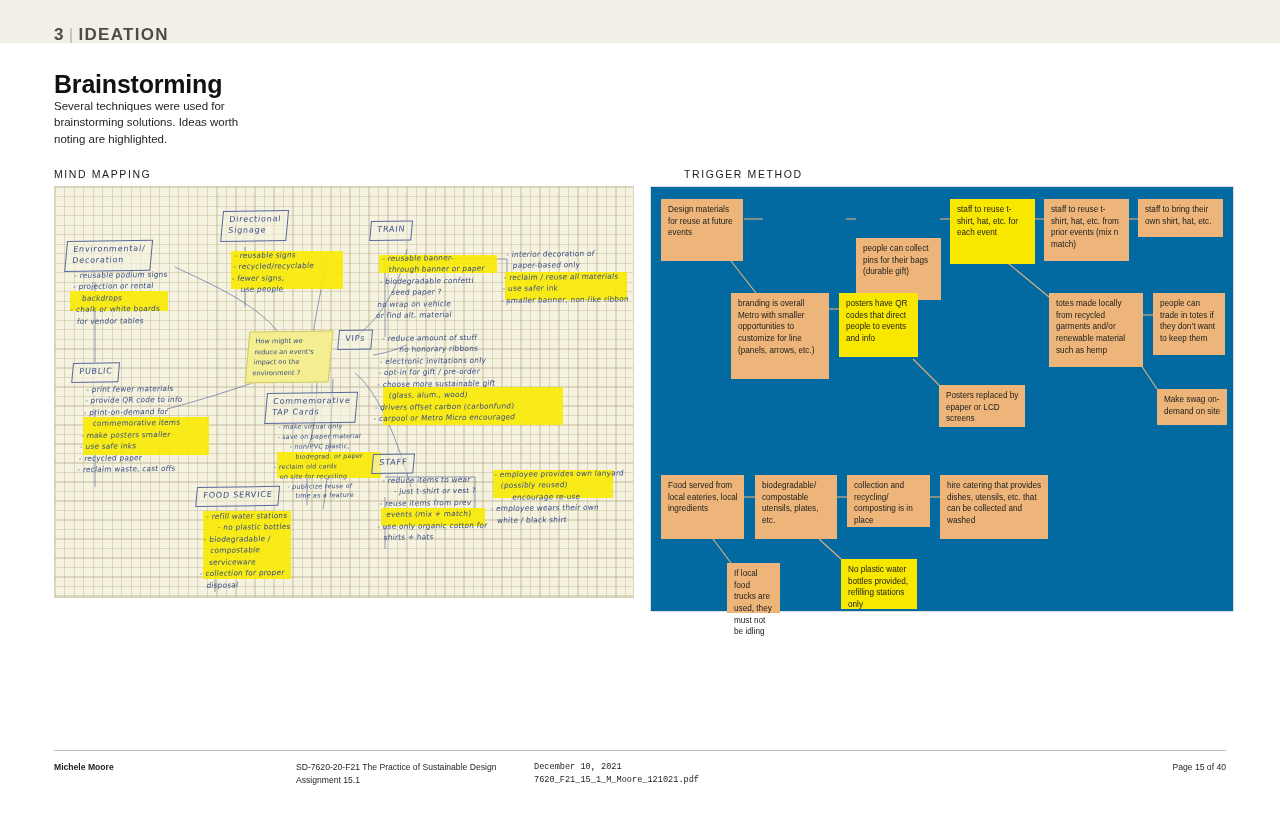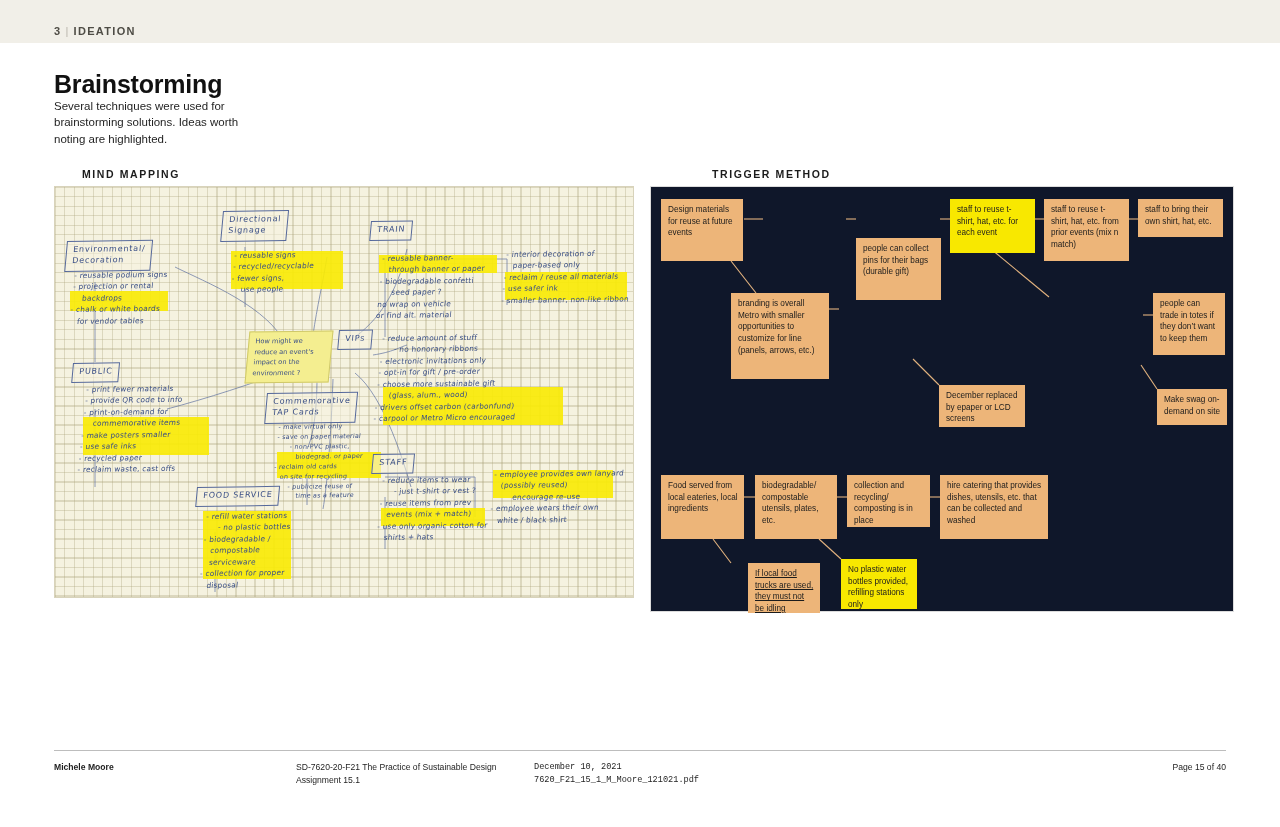--- a/index.html
+++ b/index.html
@@ -13,40 +13,40 @@
     position:relative;
   }
 
   
   .header-band {
     position:absolute; left:0; top:0; width:1280px; height:43px;
     background:#f1efe8;
   }
   .header-kicker {
     position:absolute; left:54px; top:25px;
-    font-size:11px; font-weight:700; letter-spacing:1.3px;
+    font-size:17px; font-weight:700; letter-spacing:1.3px;
     color:#4e4c45;
   }
   .header-kicker .num { color:#4e4c45; }
   .header-kicker .bar { color:#b9b6ac; font-weight:400; padding:0 4px; }
 
   
   .page-title {
     position:absolute; left:54px; top:53px;
     font-size:25px; font-weight:700; letter-spacing:-0.2px; color:#111;
   }
   .page-intro {
     position:absolute; left:54px; top:86px; width:210px;
     font-size:11.5px; line-height:1.45; color:#1f1f1f;
   }
 
   
   .sec-label {
     position:absolute;
-    font-size:10.5px; font-weight:700; letter-spacing:1.6px; color:#1b1b1b;margin-left:28px;
+    font-size:10.5px; font-weight:400; letter-spacing:1.6px; color:#1b1b1b;
   }
   #lbl-mind { left:54px; top:168px; }
   #lbl-trigger { left:684px; top:168px; }
 
   
   .mindmap {
     position:absolute; left:54px; top:186px; width:580px; height:412px;
     background:
       repeating-linear-gradient(to right, rgba(168,160,120,.33) 0 1px, transparent 1px 9.5px),
       repeating-linear-gradient(to bottom, rgba(168,160,120,.33) 0 1px, transparent 1px 9.5px),
@@ -89,21 +89,21 @@
     padding:4px 6px;
     font-family:"DejaVu Sans", sans-serif;
     font-size:6.6px; line-height:1.6; color:#3a4f86;
     white-space:pre;
     transform:skewX(-6deg) rotate(-0.6deg);
   }
 
   
   .trigger-panel {
     position:absolute; left:650px; top:186px; width:584px; height:426px;
-    background:#0f172a; border:1px solid #dcdcdc;
+    background:#0369a1; border:1px solid #dcdcdc;
   }
   .tnote {
     position:absolute;
     background:#edb579;
     color:#1c1c1c;
     font-size:8.2px;
     line-height:1.42;
     padding:5px 6px 5px 7px;
     white-space:pre-line;
   }
@@ -279,35 +279,37 @@
       <line x1="93" y1="310" x2="104" y2="310"></line>
       <line x1="186" y1="310" x2="196" y2="310"></line>
       <line x1="279" y1="310" x2="289" y2="310"></line>
       <path d="M62,352 L80,376"></path>
       <path d="M168,352 L190,372"></path>
     </g>
   </svg>
 
   <div class="tnote" style="left:10px;  top:12px; width:82px;  height:62px;">Design materials for reuse at future events</div>
   <div class="tnote" style="left:205px; top:12px; width:85px;  height:62px;margin-top:39px;">people can collect pins for their bags (durable gift)</div>
-  <div class="tnote hlt" style="left:299px; top:12px; width:85px; height:54px;">staff to reuse t-shirt, hat, etc. for each event</div>
+  <div class="tnote hlt" style="left:299px; top:12px; width:85px; height:65px;">staff to reuse t-shirt, hat, etc. for each event</div>
   <div class="tnote" style="left:393px; top:12px; width:85px;  height:62px;">staff to reuse t-shirt, hat, etc. from prior events (mix n match)</div>
   <div class="tnote" style="left:487px; top:12px; width:85px;  height:38px;">staff to bring their own shirt, hat, etc.</div>
 
   <div class="tnote" style="left:80px;  top:106px; width:98px; height:86px;">branding is overall Metro with smaller opportunities to customize for line (panels, arrows, etc.)</div>
-  <div class="tnote" style="left:288px; top:198px; width:86px; height:42px;">December replaced by epaper or LCD screens</div>
-
+  <div class="tnote hlt" style="left:188px; top:106px; width:79px; height:64px;">posters have QR codes that direct people to events and info</div>
+  <div class="tnote" style="left:288px; top:198px; width:86px; height:42px;">Posters replaced by epaper or LCD screens</div>
+
+  <div class="tnote" style="left:398px; top:106px; width:94px; height:74px;">totes made locally from recycled garments and/or renewable material such as hemp</div>
   <div class="tnote" style="left:502px; top:106px; width:72px; height:62px;">people can trade in totes if they don’t want to keep them</div>
   <div class="tnote" style="left:506px; top:202px; width:70px; height:36px;">Make swag on-demand on site</div>
 
   <div class="tnote" style="left:10px;  top:288px; width:83px; height:64px;">Food served from local eateries, local ingredients</div>
   <div class="tnote" style="left:104px; top:288px; width:82px; height:64px;">biodegradable/ compostable utensils, plates, etc.</div>
   <div class="tnote" style="left:196px; top:288px; width:83px; height:52px;">collection and recycling/ composting is in place</div>
   <div class="tnote" style="left:289px; top:288px; width:108px; height:64px;">hire catering that provides dishes, utensils, etc. that can be collected and washed</div>
-  <div class="tnote" style="left:97px;  top:376px; width:72px; height:50px;text-decoration:underline;">If local food trucks are used, they must not be idling</div>
+  <div class="tnote" style="left:76px;  top:376px; width:53px; height:50px;">If local food trucks are used, they must not be idling</div>
   <div class="tnote hlt" style="left:190px; top:372px; width:76px; height:50px;">No plastic water bottles provided, refilling stations only</div>
 
 </div>
 
 <div class="footer-rule"></div>
 <div class="footer-col" id="f-author">Michele Moore</div>
 <div class="footer-col" id="f-course">
   <div>SD-7620-20-F21 The Practice of Sustainable Design</div>
   <div>Assignment 15.1</div>
 </div>

